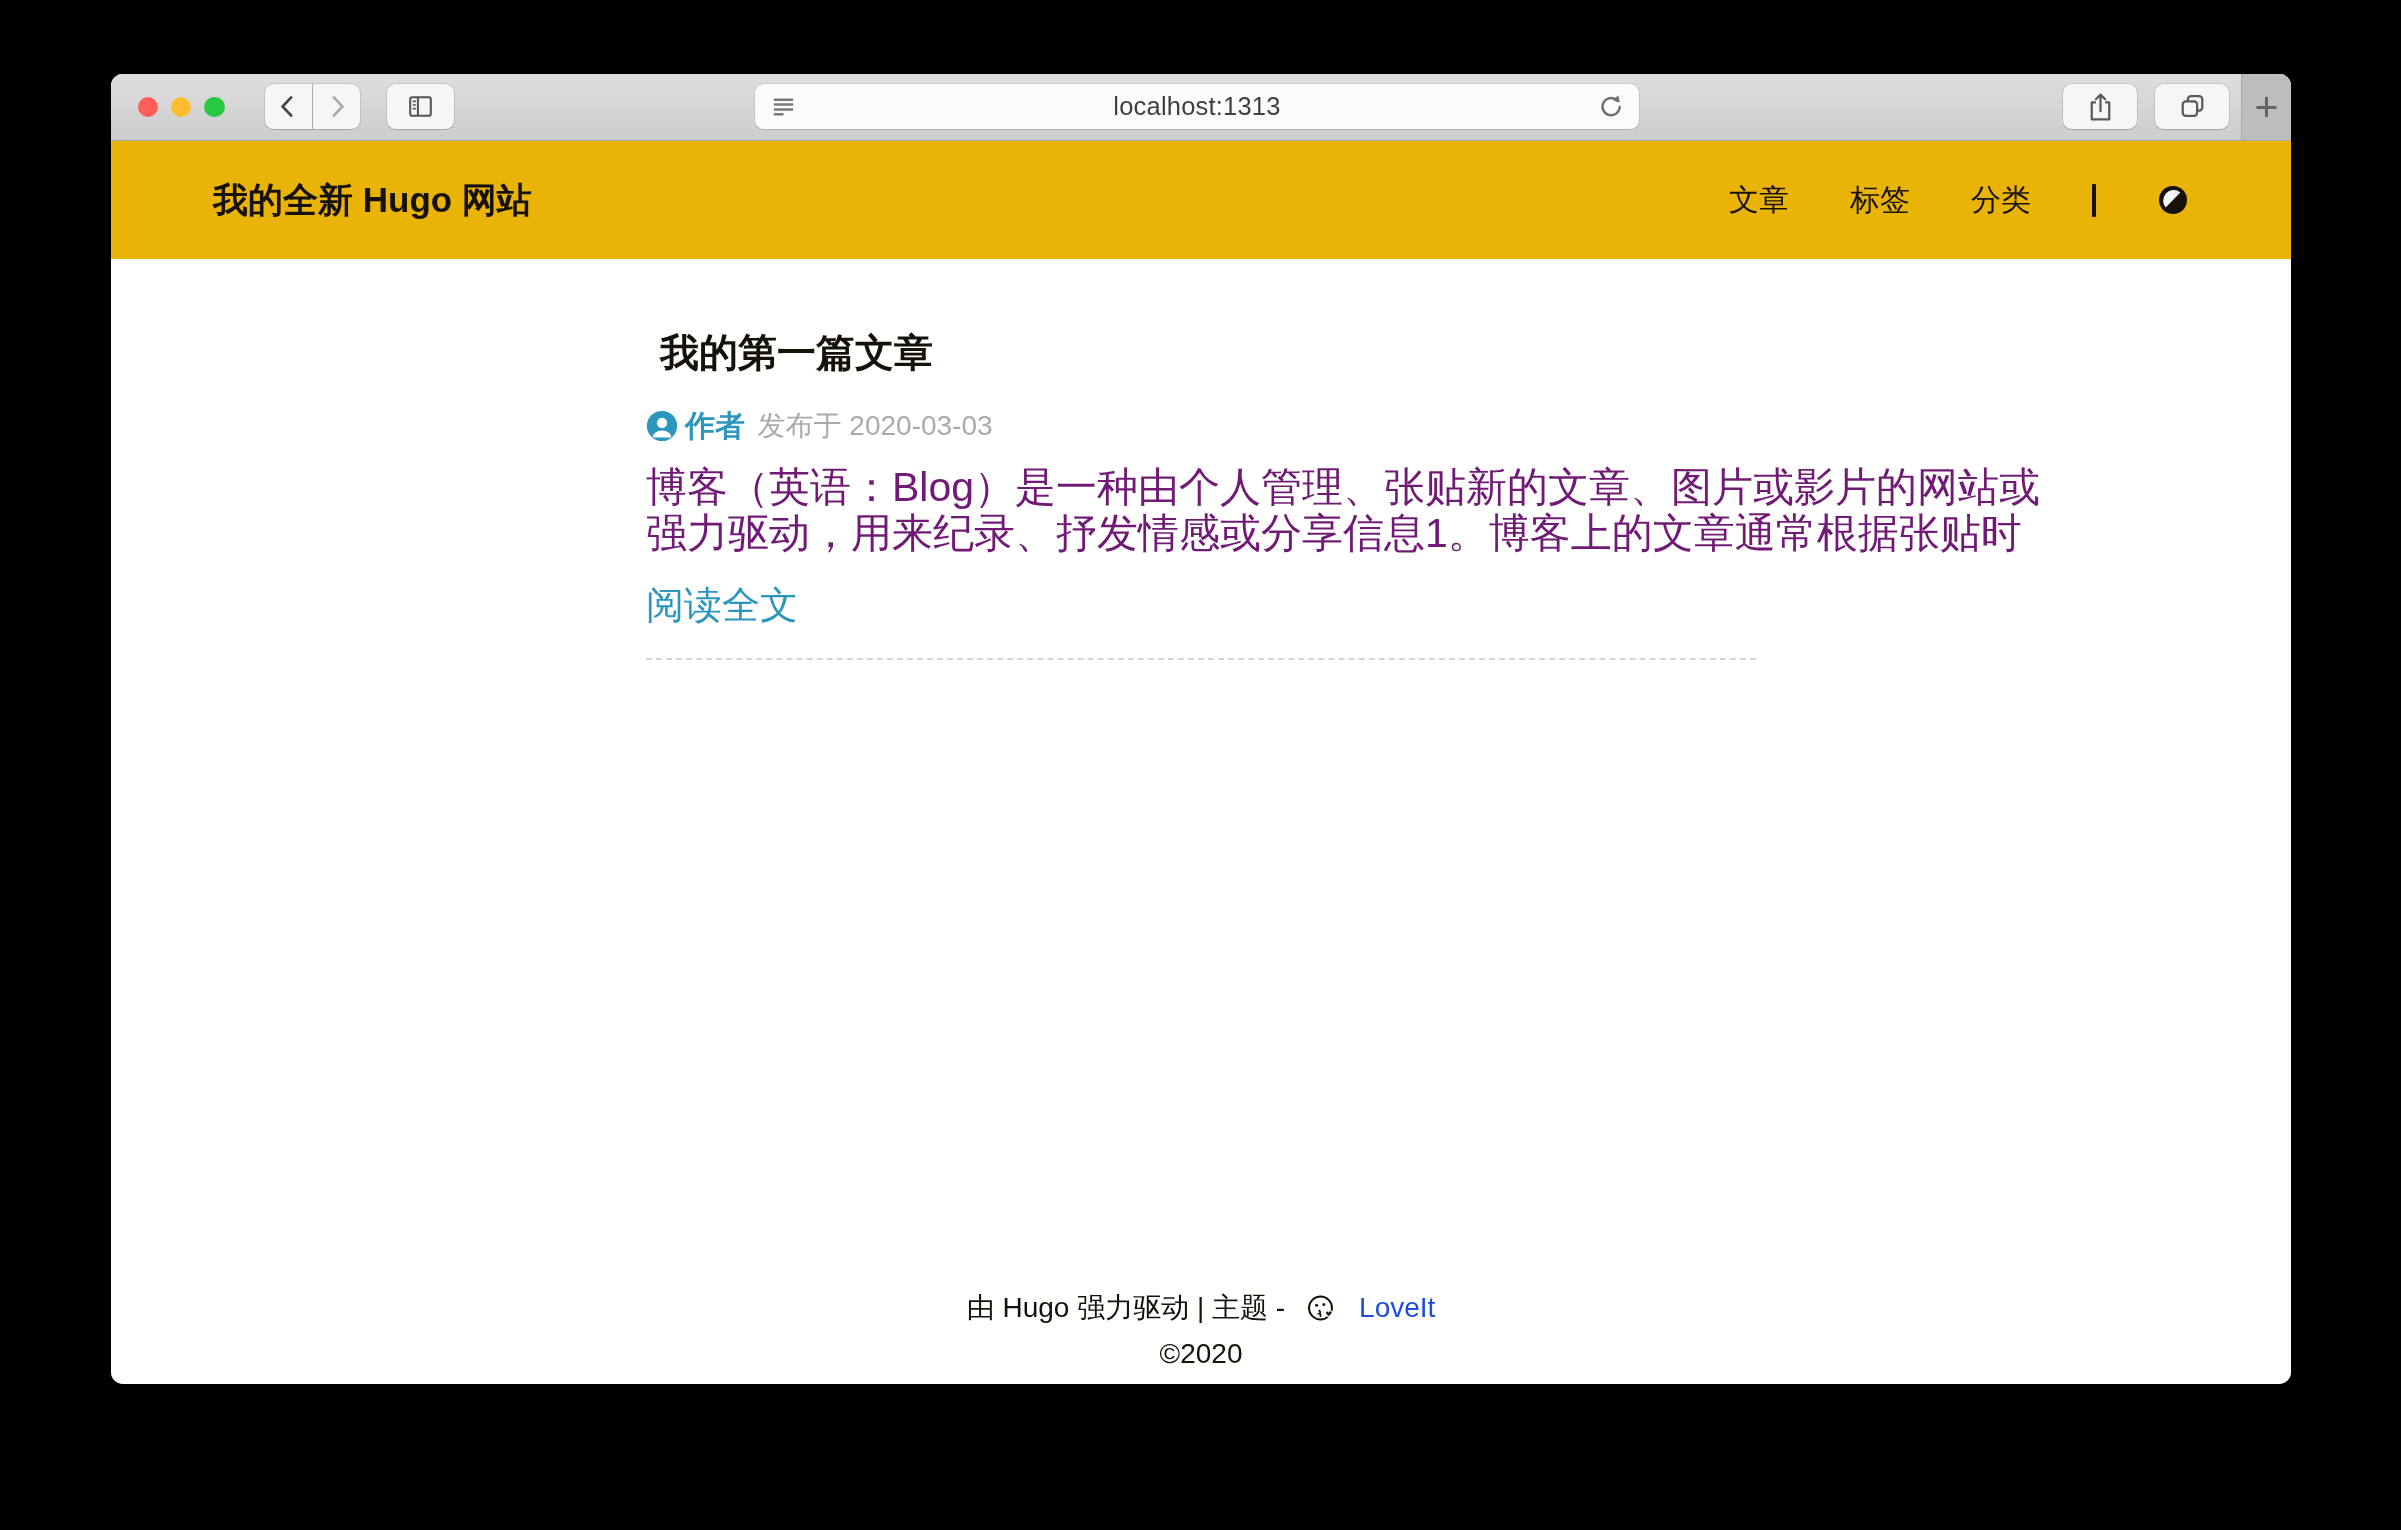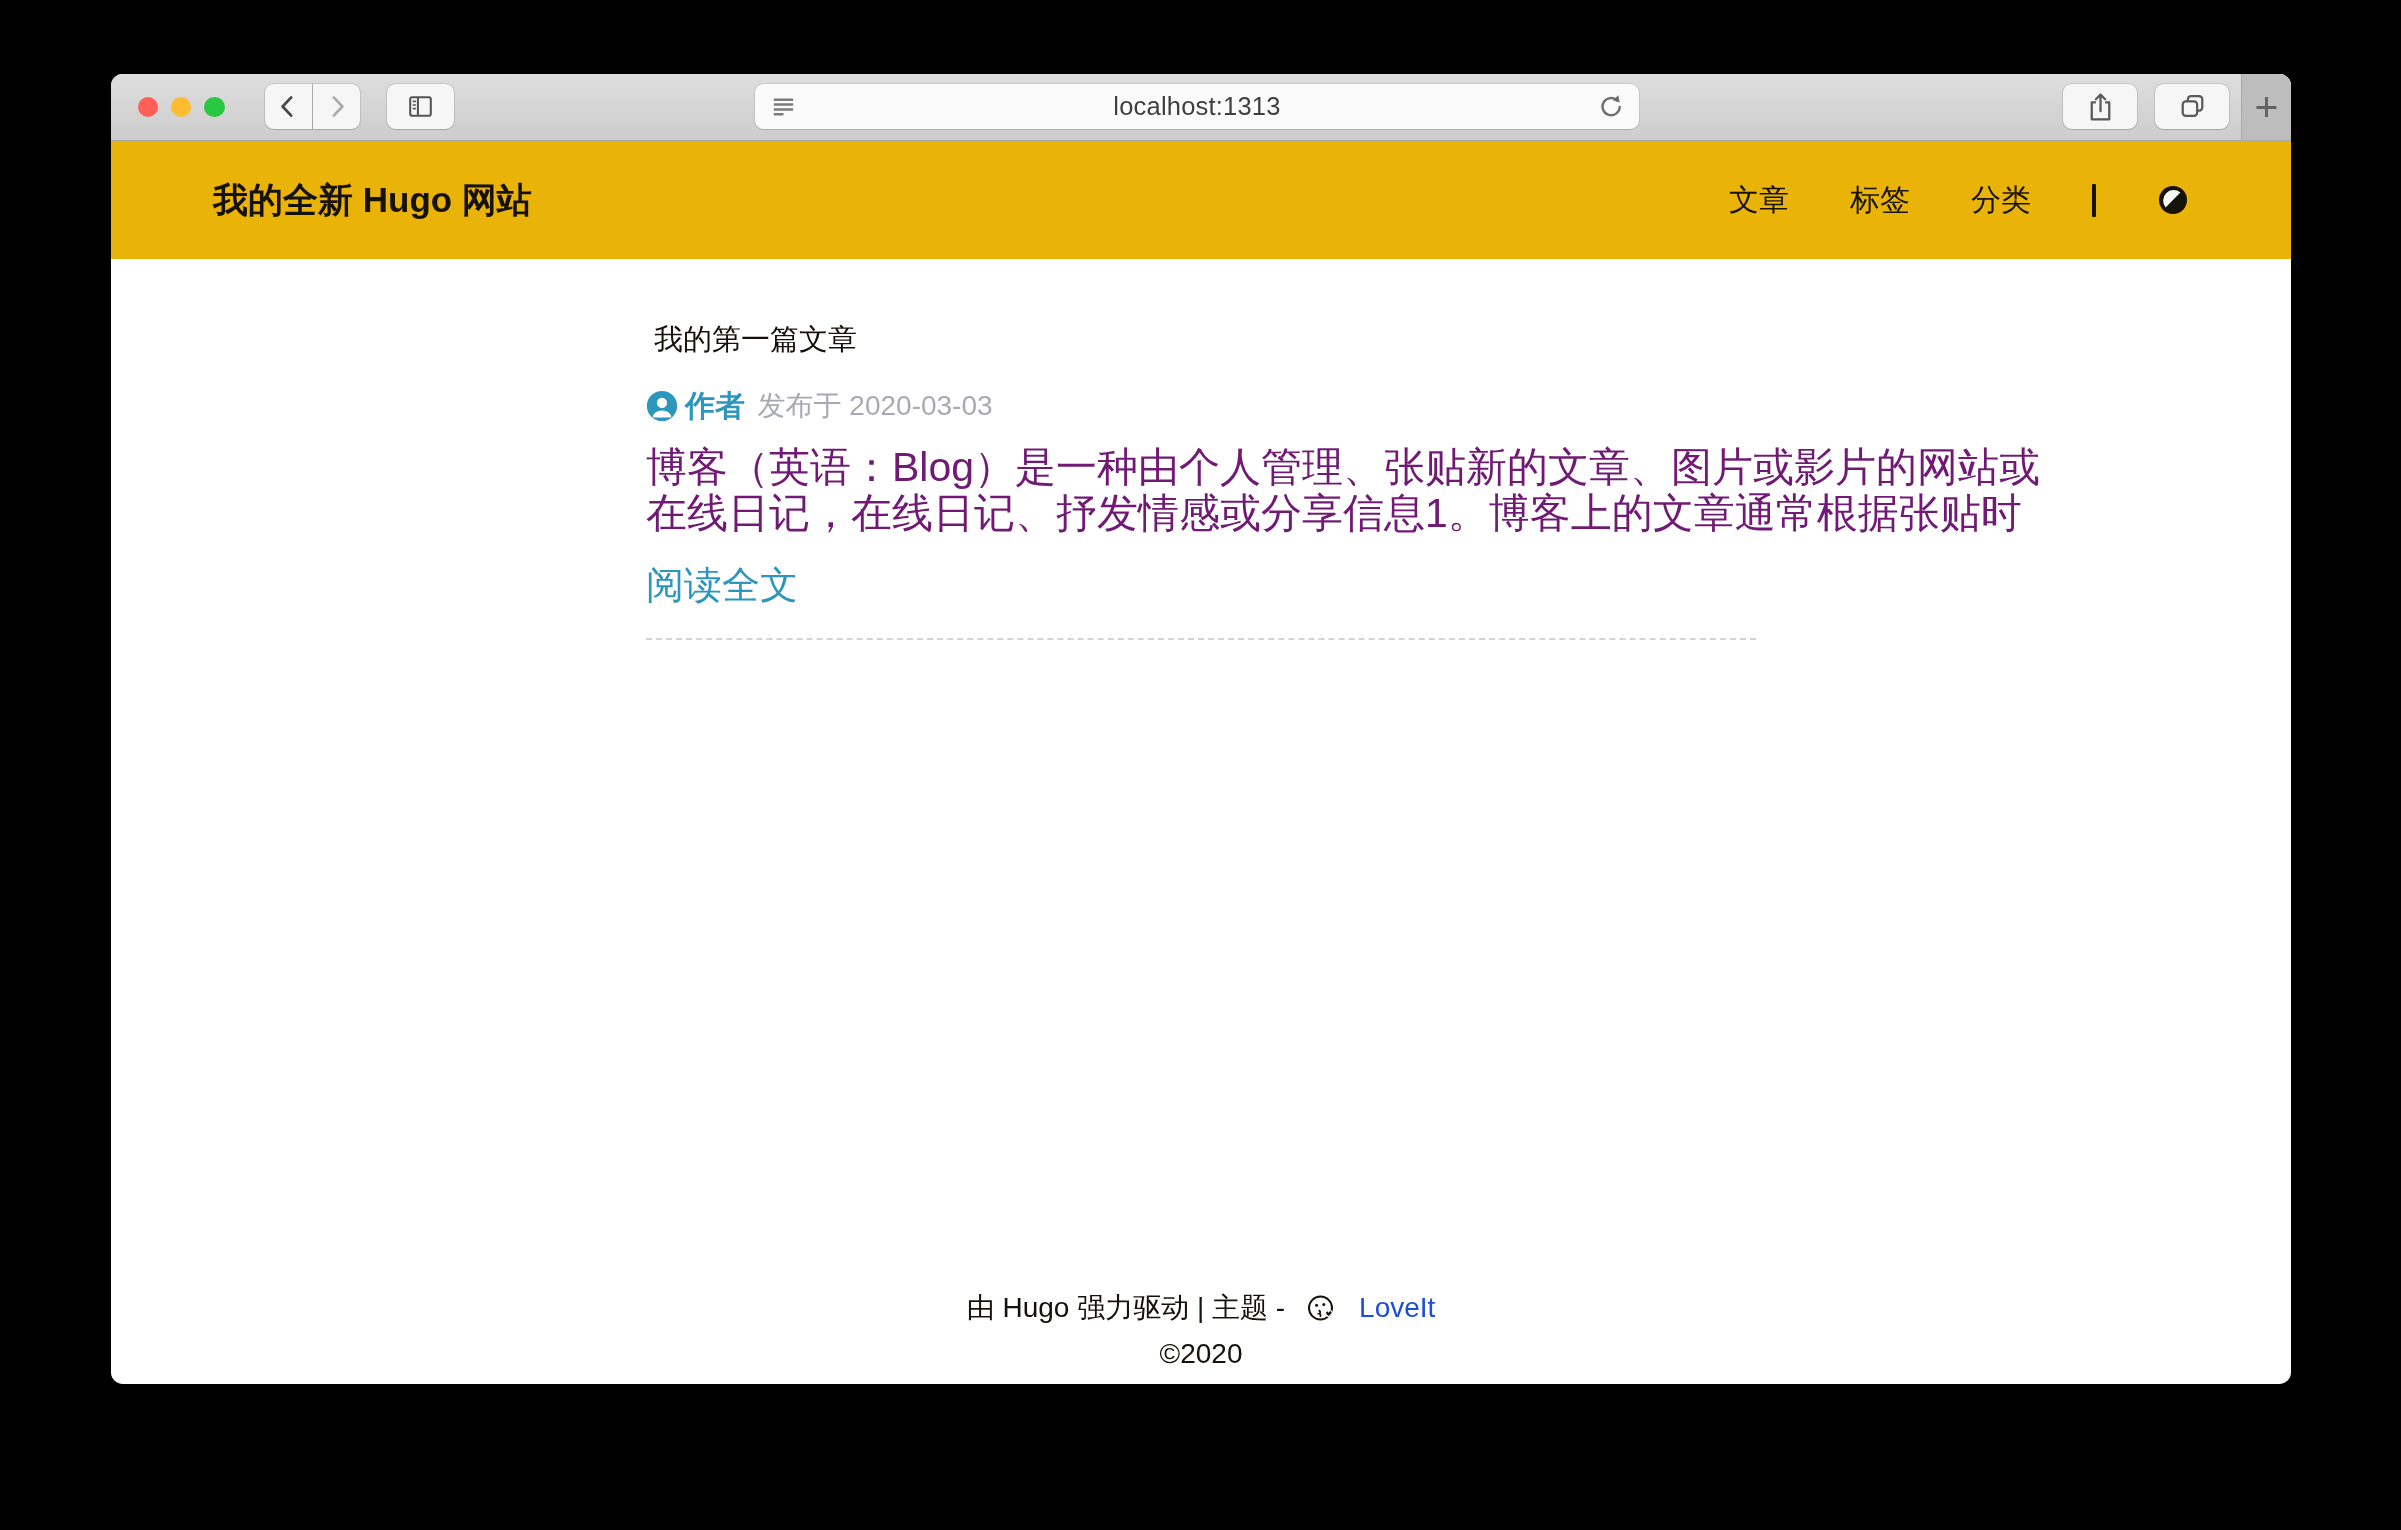--- a/index.html
+++ b/index.html
@@ -60,21 +60,21 @@
     display:flex;align-items:center;justify-content:space-between;
     padding:0 102px;box-sizing:border-box;
   }
   .site-title{font-size:35px;font-weight:bold;color:#161209;}
   .site-nav{display:flex;align-items:center;gap:61px;}
   .nav-link{font-size:30px;color:#161209;text-decoration:none;cursor:pointer;}
   .nav-sep{width:3.9px;height:33px;background:#161209;border-radius:1px;}
   
   .page{flex:1 1 auto;background:#fff;}
   .article{width:1110px;margin:0 auto;padding-top:53px;}
-  .post-title{margin:8px;font-size:29px;font-weight:normal;color:#161209;}
+  .post-title{margin:14px;font-size:39px;font-weight:bold;color:#161209;}
   .post-meta{margin-top:25.5px;display:flex;align-items:center;}
   .author-link{display:flex;align-items:center;text-decoration:none;cursor:pointer;}
   .author-name{margin-left:6.9px;font-size:30px;font-weight:600;color:#2d96bd;}
   .publish-info{margin-left:12.7px;font-size:28px;color:#a9a9b3;}
   .summary{margin-top:17.6px;font-size:41px;line-height:46px;color:#701a75;}
   .summary-line{white-space:nowrap;}
   .read-more{display:inline-block;margin-top:24px;font-size:38px;color:#2d96bd;text-decoration:none;cursor:pointer;}
   .post-divider{margin-top:27.4px;border-bottom:2px dashed #d4d4d4;height:0;}
   
   .site-footer{flex:0 0 auto;text-align:center;padding-bottom:13.7px;color:#161209;}
@@ -196,21 +196,21 @@
               </g>
             </svg>
           </span>
           <span class="author-name">作者</span>
         </a>
         <span class="publish-info">发布于 2020-03-03</span>
       </div>
 
       <div class="summary">
         <div class="summary-line">博客（英语：Blog）是一种由个人管理、张贴新的文章、图片或影片的网站或</div>
-        <div class="summary-line">在线日记，在线日记、抒发情感或分享信息1。博客上的文章通常根据张贴时</div>
+        <div class="summary-line">强力驱动，用来纪录、抒发情感或分享信息1。博客上的文章通常根据张贴时</div>
       </div>
 
       <a class="read-more">阅读全文</a>
 
       <div class="post-divider"></div>
     </article>
   </main>
 
   <footer class="site-footer">
     <div class="footer-line1">

